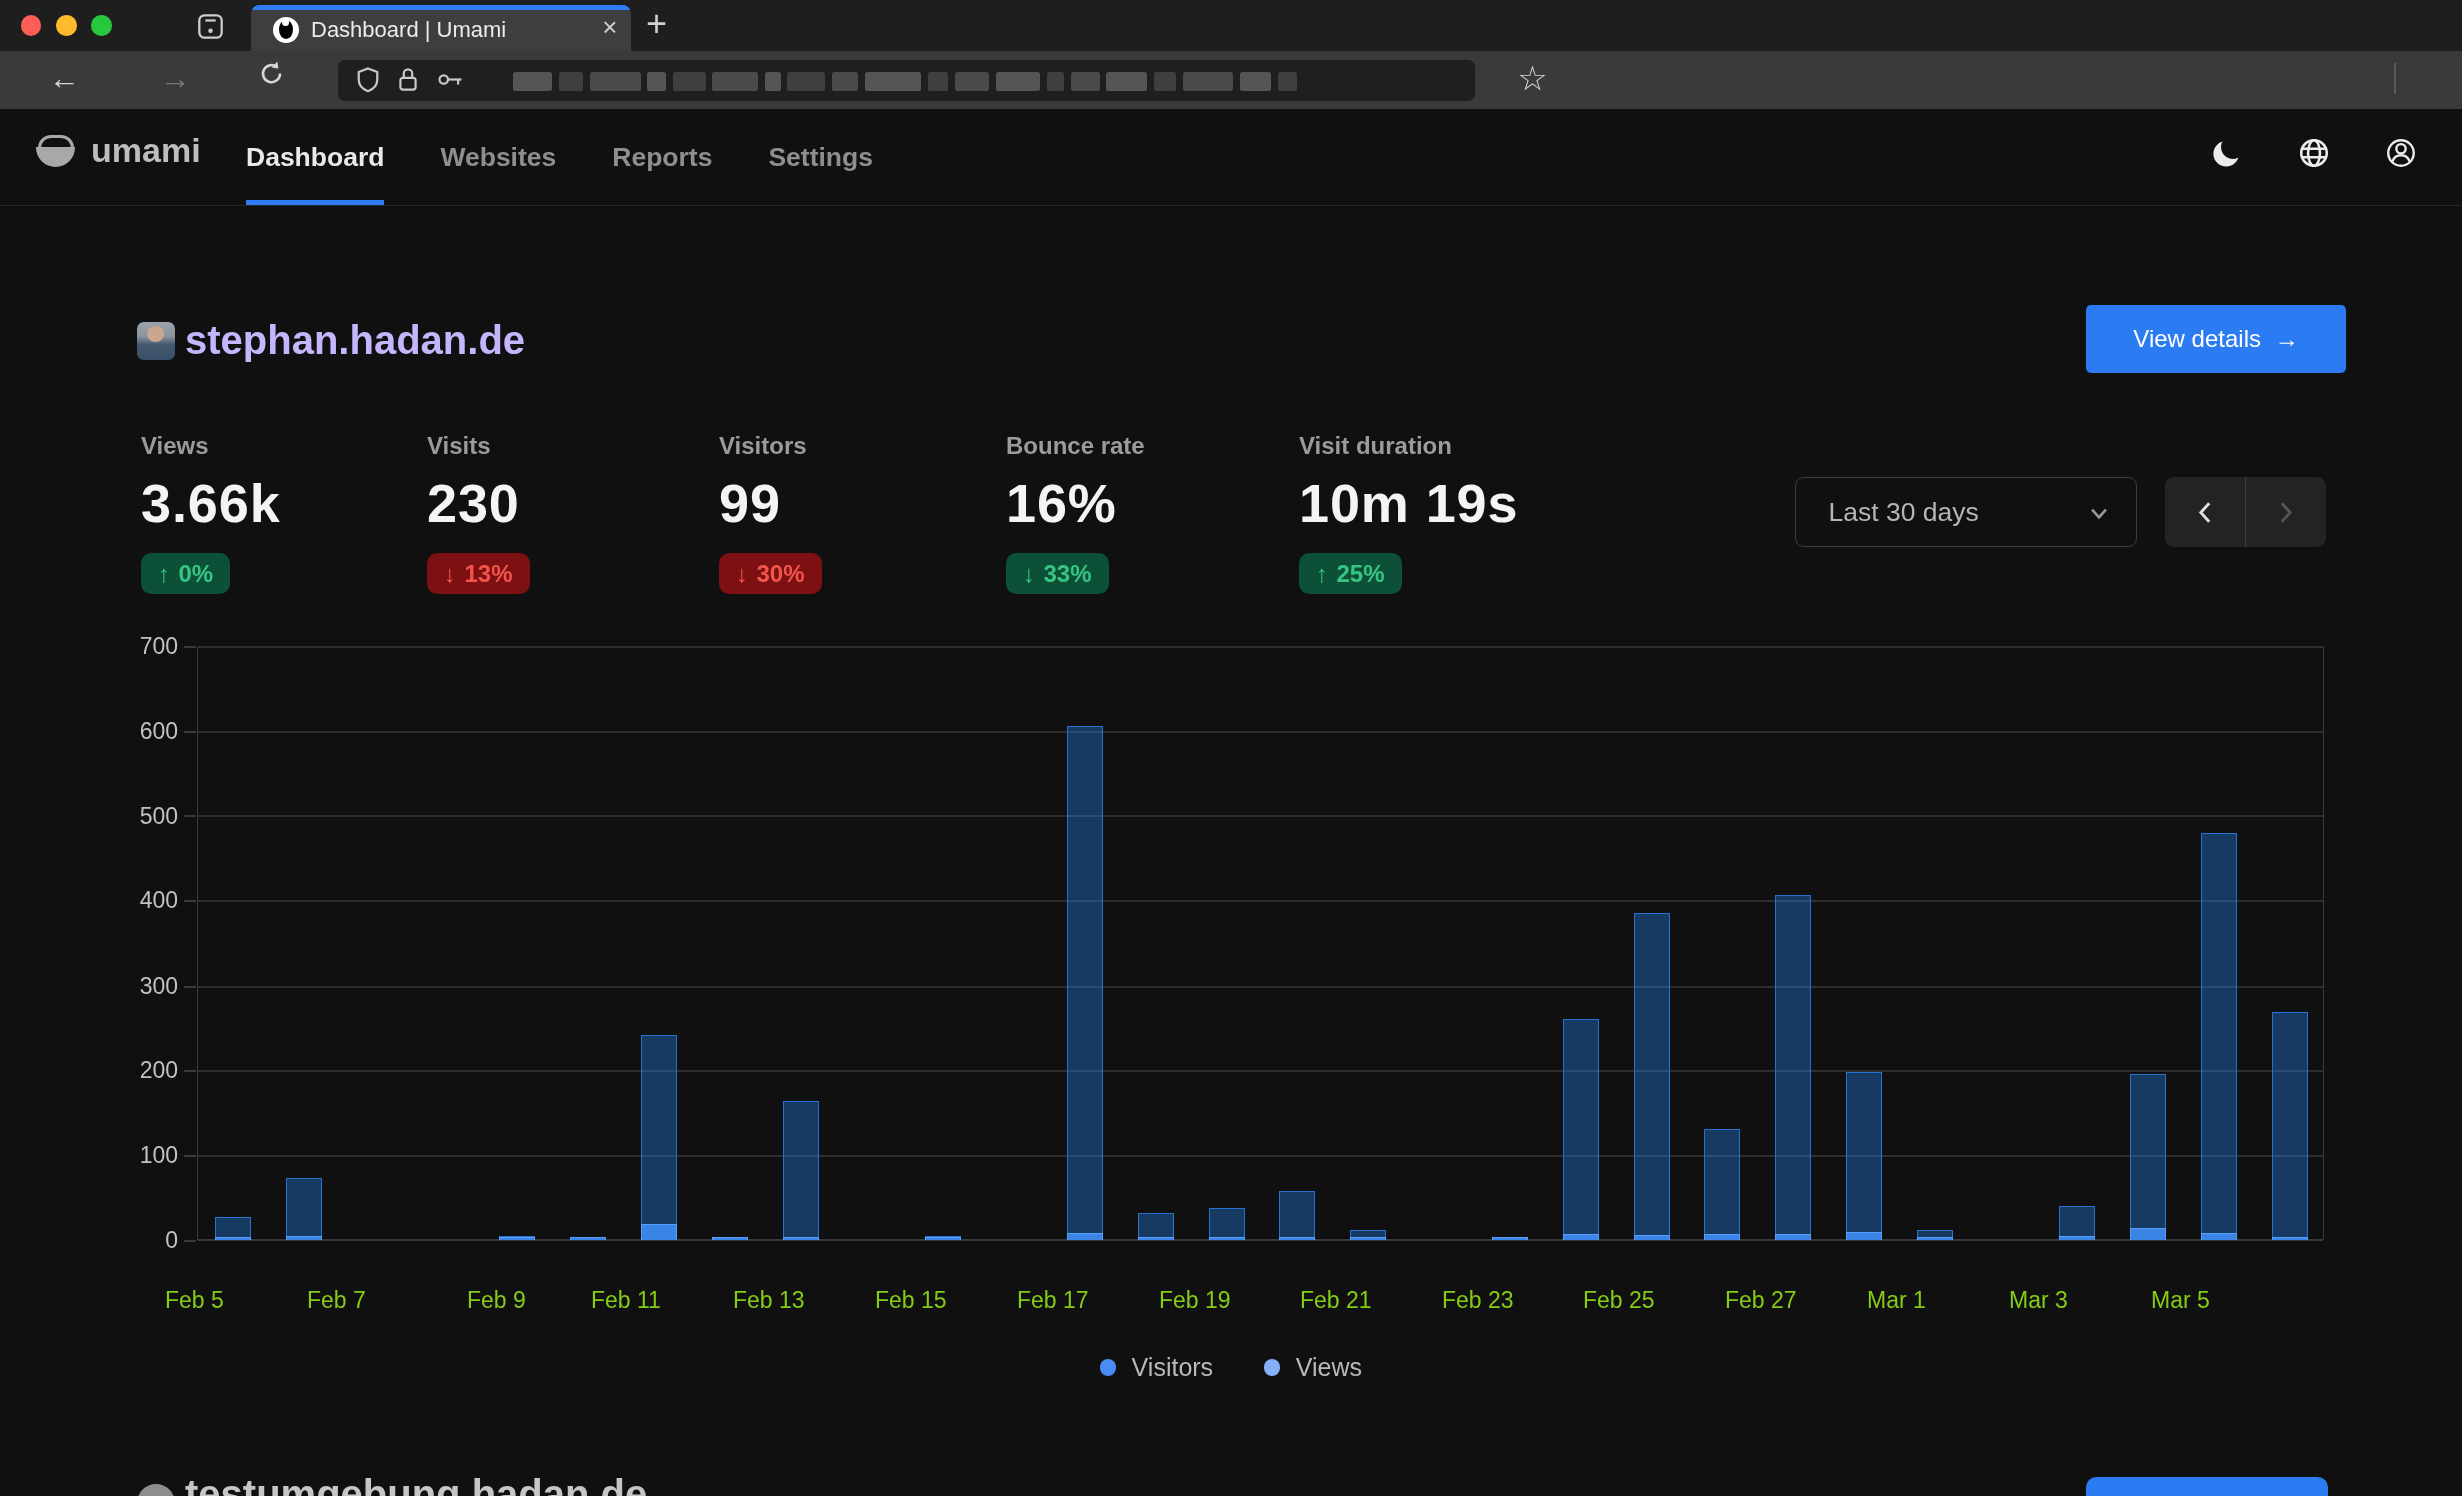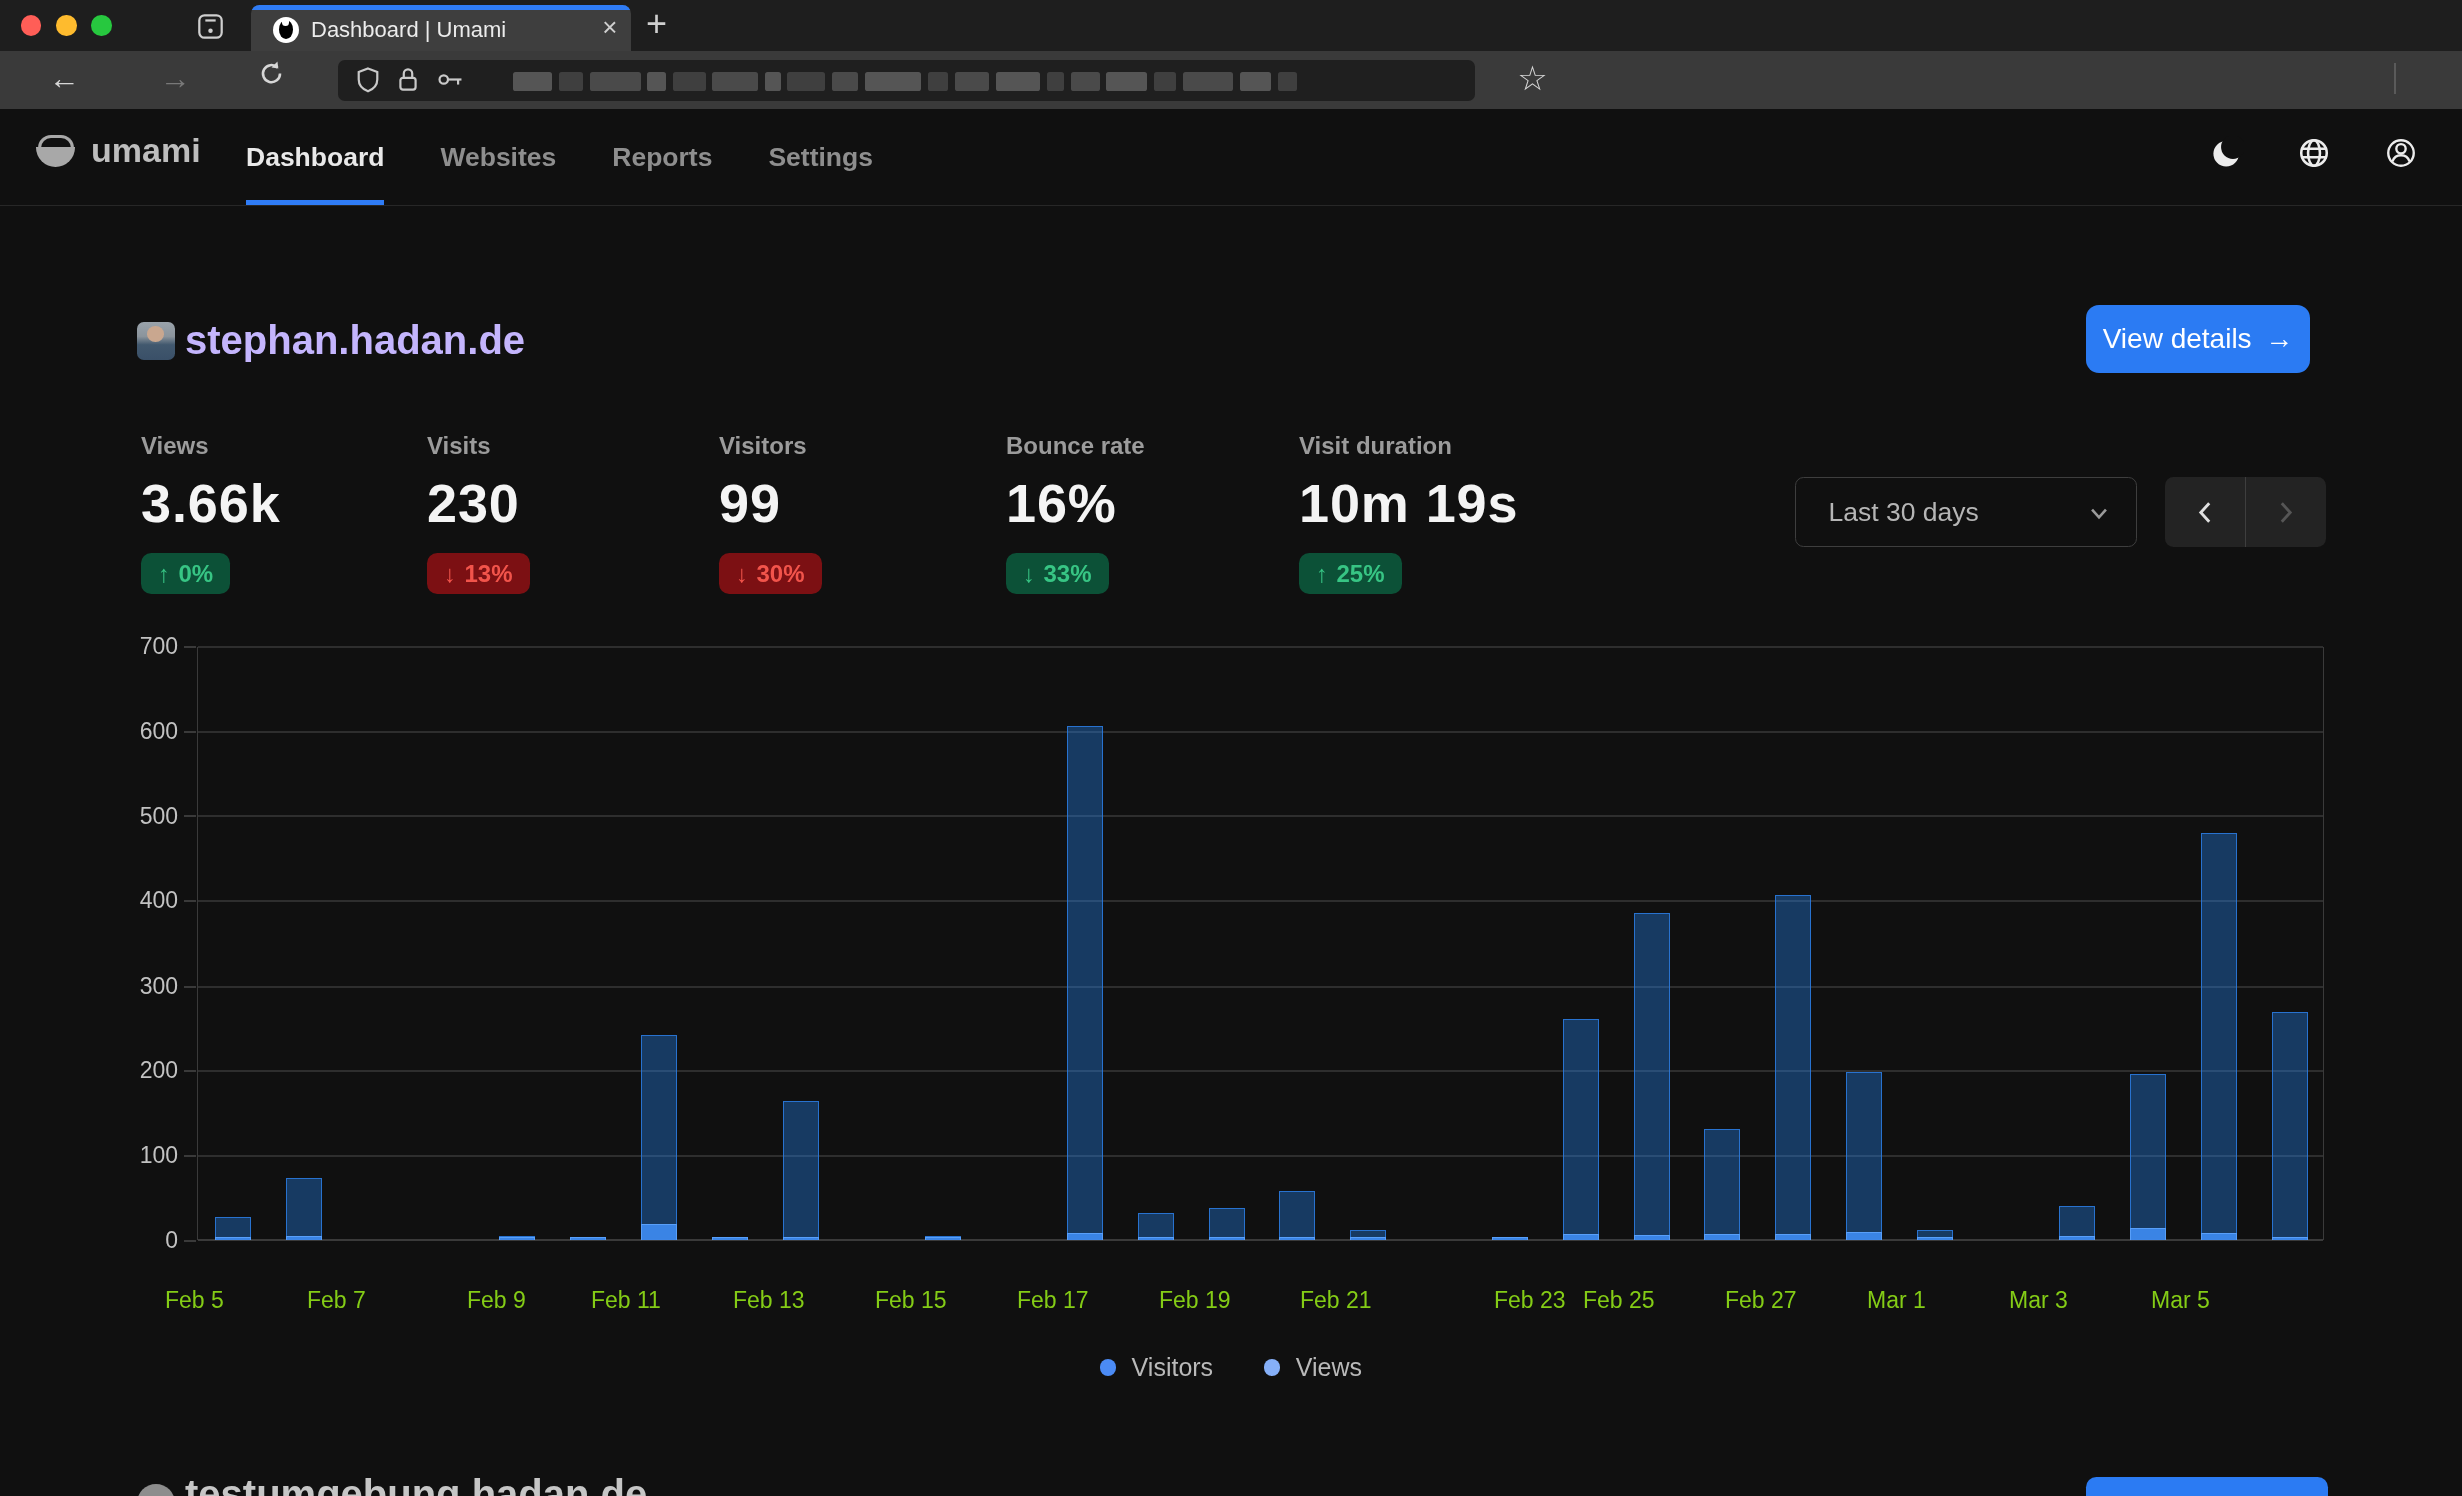--- a/index.html
+++ b/index.html
@@ -44,22 +44,22 @@
   .nav-item{position:relative;height:96px;line-height:96px;font-size:26.5px;font-weight:bold;color:#8e8e8e;cursor:pointer}
   .nav-item.active{color:#e9e9e9}
   .nav-item.active::after{content:"";position:absolute;left:0;bottom:0;width:100%;height:5.1px;background:#2f7cf6}
   .hdr-icons{position:absolute;right:44px;top:27px;display:flex;gap:53px;color:#ececec}
 
   
   .site-favicon{position:absolute;left:137px;top:322px;width:38px;height:38px;border-radius:6.8px;overflow:hidden;
     background:linear-gradient(180deg,#9aa3ab 0%,#8b949c 38%,#41586e 60%,#3a5068 100%)}
   .site-favicon i{position:absolute;left:10.3px;top:4.3px;width:17px;height:15.4px;border-radius:50%;background:#c9a78f}
   .site-title{position:absolute;left:185px;top:318px;font-size:40px;font-weight:bold;color:#c4b5fd}
-  .view-details{position:absolute;left:2086px;top:305px;width:224px;height:68px;border-radius:13px;background:#2b7bf3;
-    color:#fff;font-size:28px;display:flex;align-items:center;justify-content:center;gap:13.7px;cursor:pointer}
+  .view-details{position:absolute;left:2086px;top:305px;width:260px;height:68px;border-radius:5px;background:#2b7bf3;
+    color:#fff;font-size:24px;display:flex;align-items:center;justify-content:center;gap:13.7px;cursor:pointer}
 
   
   .metric{position:absolute;top:432px;width:274px}
   .metric .m-label{font-size:24px;font-weight:bold;color:#9b9b9b}
   .metric .m-value{margin-top:12px;font-size:54px;font-weight:bold;color:#f4f4f4;letter-spacing:0.9px}
   .metric .m-badge{margin-top:19px;display:inline-flex;align-items:center;gap:8.5px;height:41px;border-radius:10.3px;
     padding:0 17px;font-size:24px;font-weight:bold}
   .m-badge.positive{background:#0c5137;color:#37c584}
   .m-badge.negative{background:#7c1013;color:#f2544b}
 
@@ -374,21 +374,21 @@
       <div class="bar visitors" style="left: 2074px; height: 3.4px;"></div>
       <div class="xlabel" style="left: 35px;">Feb 5</div>
       <div class="xlabel" style="left: 177px;">Feb 7</div>
       <div class="xlabel" style="left: 337px;">Feb 9</div>
       <div class="xlabel" style="left: 461px;">Feb 11</div>
       <div class="xlabel" style="left: 603px;">Feb 13</div>
       <div class="xlabel" style="left: 745px;">Feb 15</div>
       <div class="xlabel" style="left: 887px;">Feb 17</div>
       <div class="xlabel" style="left: 1029px;">Feb 19</div>
       <div class="xlabel" style="left: 1170px;">Feb 21</div>
-      <div class="xlabel" style="left: 1364px;">Feb 23</div>
+      <div class="xlabel" style="left: 1312px;">Feb 23</div>
       <div class="xlabel" style="left: 1453px;">Feb 25</div>
       <div class="xlabel" style="left: 1595px;">Feb 27</div>
       <div class="xlabel" style="left: 1737px;">Mar 1</div>
       <div class="xlabel" style="left: 1879px;">Mar 3</div>
       <div class="xlabel" style="left: 2021px;">Mar 5</div>
     </div>
   <div class="legend" id="legend">
       <div class="item">
         <span class="dot" style="background: rgb(75, 139, 245);"></span>
         <span>Visitors</span>

